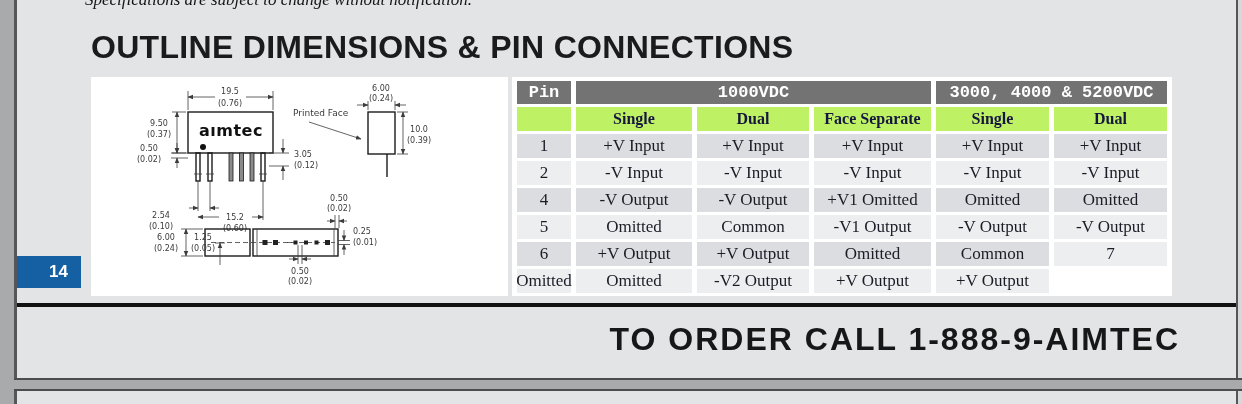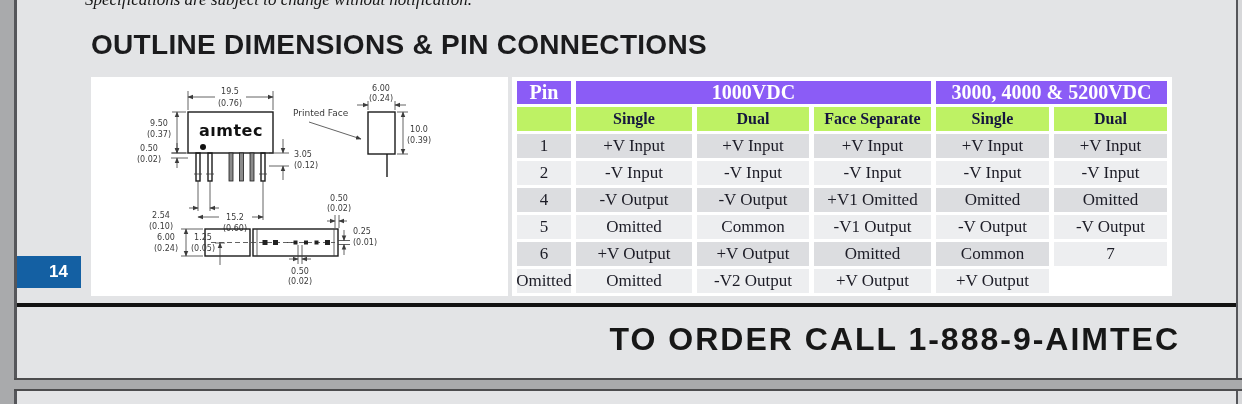--- a/index.html
+++ b/index.html
@@ -14,41 +14,41 @@
   .right-line{position:absolute;left:1236px;top:0;width:2px;height:404px;background:#55565a;}
   .right-sliver{position:absolute;left:1238px;top:0;width:4px;height:404px;background:#d7d8da;}
 
   .top-note{
     position:absolute;left:85px;top:-10px;
     font-family:"Liberation Serif",serif;font-style:italic;font-size:17px;color:#151515;
     white-space:nowrap;
   }
   .heading{
     position:absolute;left:91px;top:29px;
-    font-size:28px;font-weight:bold;letter-spacing:0.3px;color:#1b1b1d;white-space:nowrap;
+    font-size:32px;font-weight:bold;letter-spacing:0.3px;color:#1b1b1d;white-space:nowrap;
   }
 
   
   .drawing-panel{position:absolute;left:91px;top:77px;width:417px;height:219px;background:#ffffff;}
   .drawing-panel svg{display:block;}
   .dim{font-family:"DejaVu Sans",sans-serif;font-size:8px;fill:#3a3a3a;}
   .dimline{stroke:#3c3c3c;stroke-width:0.8;fill:none;}
   .bodyline{stroke:#1b1b1b;stroke-width:1.4;fill:none;}
   .logo-text{font-family:"DejaVu Sans",sans-serif;font-size:16px;font-weight:bold;fill:#111;letter-spacing:0.5px;}
 
   
   .table-panel{position:absolute;left:512px;top:77px;width:660px;height:219px;background:#ffffff;}
   .pin-grid{
     display:grid;margin:4px 5px;
     grid-template-columns:54px 116px 112px 117px 113px 113px;
     grid-template-rows:23px 24px repeat(6,24px);
     column-gap:5px;row-gap:3px;
   }
   .cell{display:flex;align-items:center;justify-content:center;font-family:"Liberation Serif",serif;}
-  .th-blue{background:#8b5cf6;color:#ffffff;font-weight:bold;font-size:20px;}
+  .th-blue{background:#737373;color:#ffffff;font-weight:bold;font-size:17px;font-family:Liberation Mono, monospace;}
   .span3{grid-column:span 3;}
   .span2{grid-column:span 2;}
   .th-sub{font-weight:bold;font-size:16px;color:#15153e;background:#bef264;}
   .r-dark{background:#dcdde0;}
   .r-light{background:#edeef0;}
   .td{font-size:17px;color:#1c1c26;}
 
   
   .page-num{
     position:absolute;left:17px;top:256px;width:64px;height:32px;background:#1460a3;

